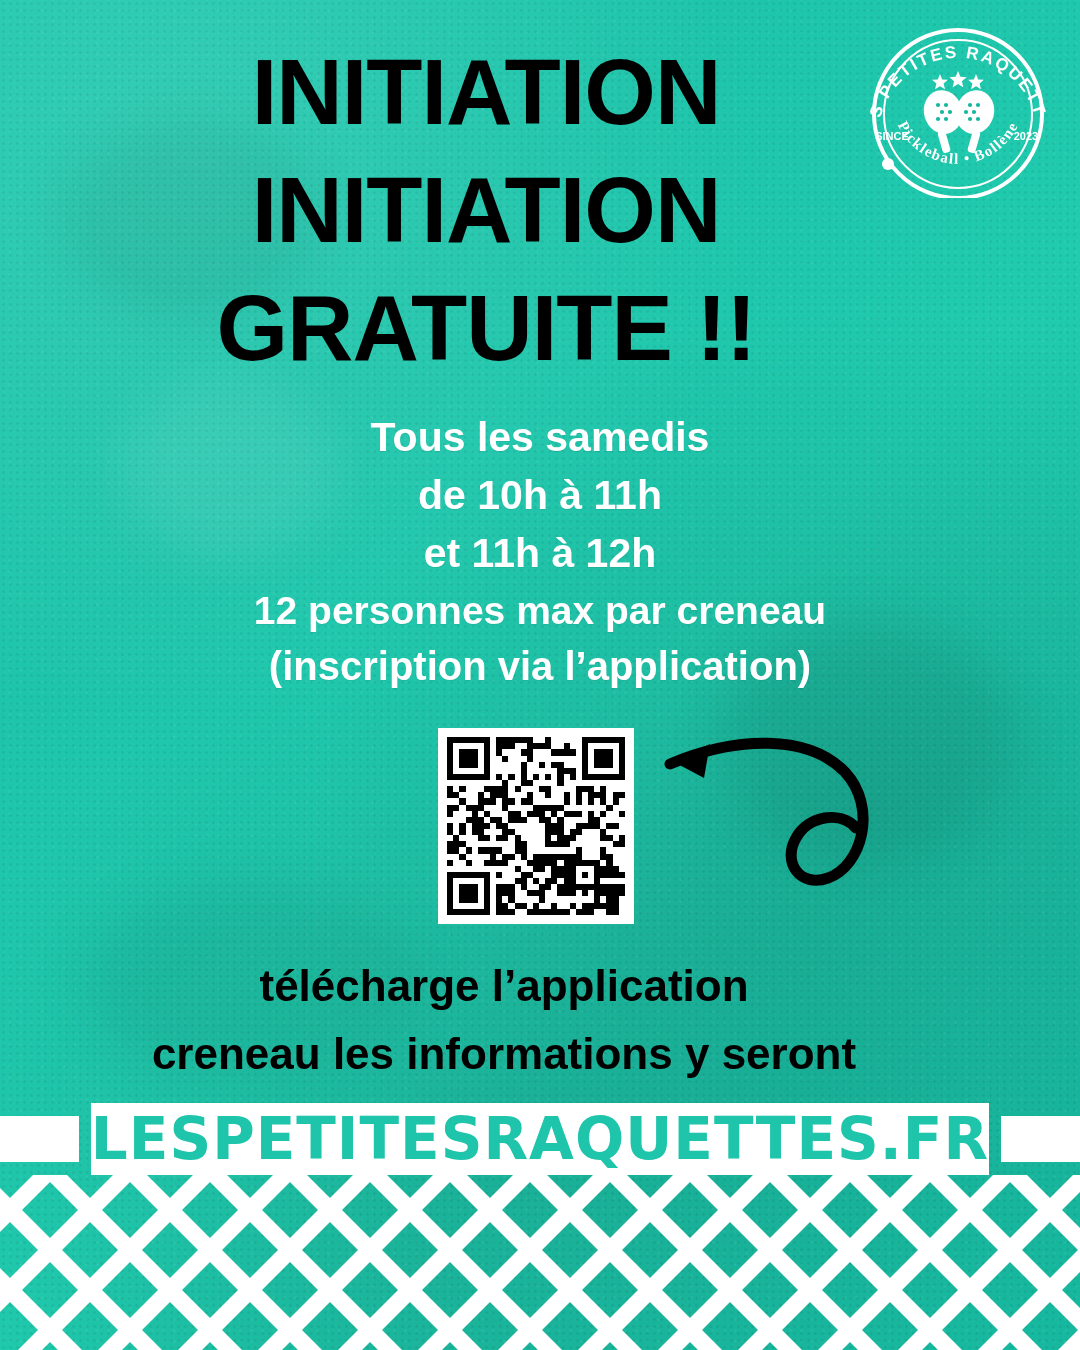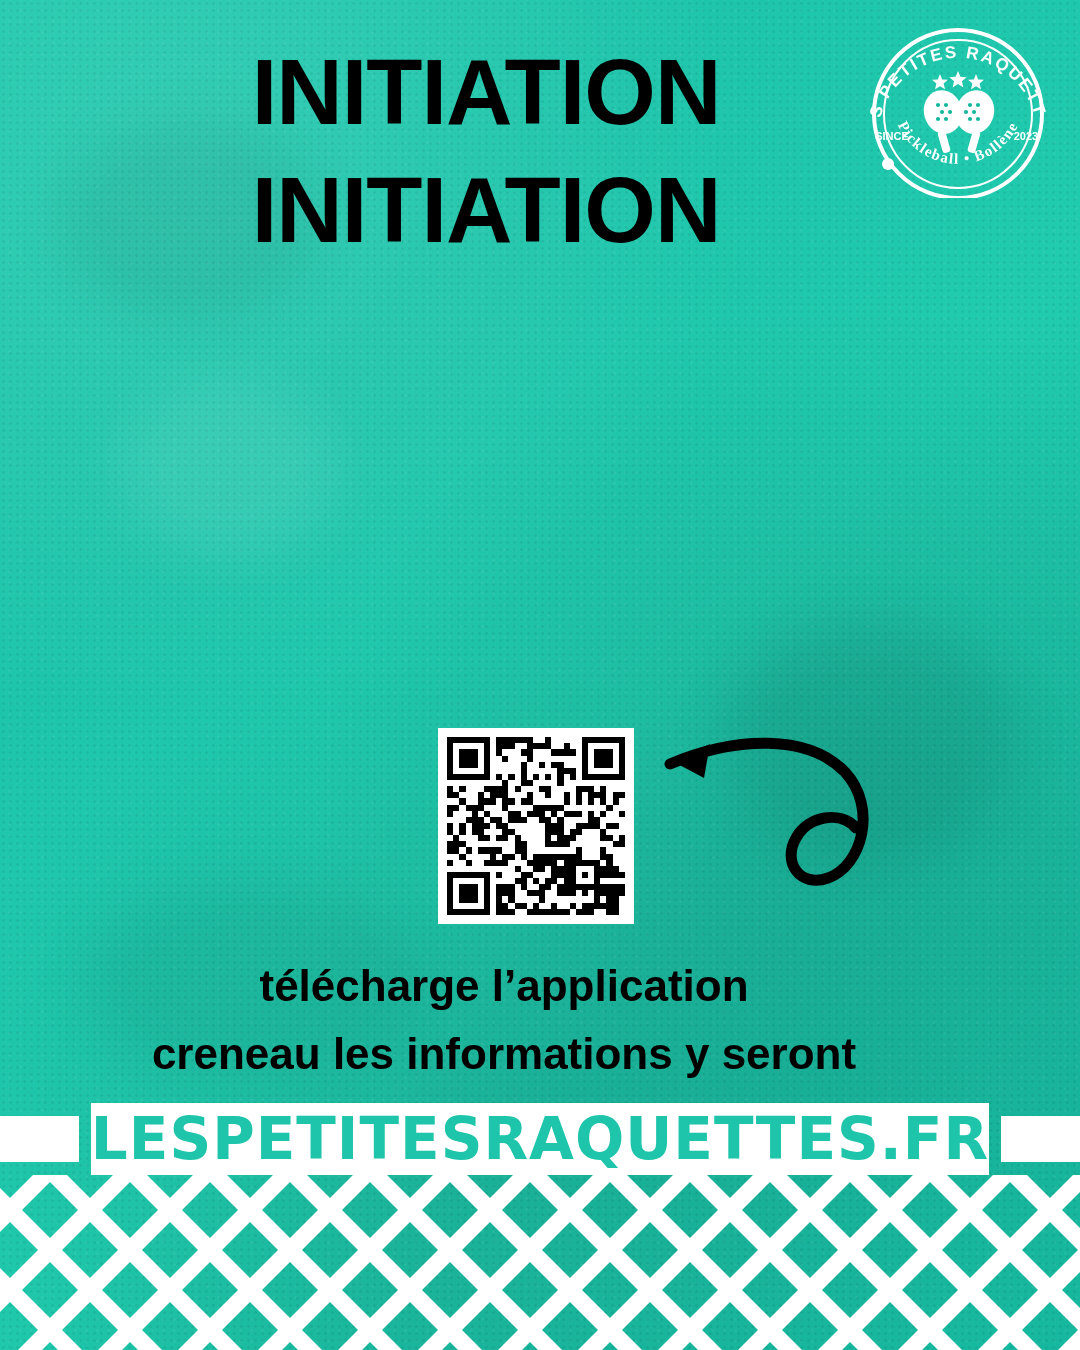--- a/index.html
+++ b/index.html
@@ -228,22 +228,30 @@
       <text x="34" y="122" font-family="'Liberation Sans', sans-serif" font-size="11" font-weight="bold" fill="#ffffff" text-anchor="middle">SINCE</text>
       <text x="168" y="122" font-family="'Liberation Sans', sans-serif" font-size="11" font-weight="bold" fill="#ffffff" text-anchor="middle">2023</text>
 
       <circle cx="30" cy="146" r="6" fill="#ffffff"></circle>
     </svg>
   </div>
 
   <div class="headline">
     <div>INITIATION</div>
     <div>INITIATION</div>
+    <div>GRATUITE !!</div>
   </div>
 
+  <div class="details">
+    <div class="l1">Tous les samedis</div>
+    <div class="l2">de 10h à 11h</div>
+    <div class="l3">et 11h à 12h</div>
+    <div class="l4">12 personnes max par creneau</div>
+    <div class="l5">(inscription via l’application)</div>
+  </div>
 
   <div class="qr-wrap">
     <svg class="qr-canvas" id="qr-svg" viewBox="-1.5 -1.5 32 32" shape-rendering="crispEdges" aria-hidden="true">
         <rect width="29" height="29" fill="#ffffff"></rect>
         <rect x="0" y="0" width="1" height="1" fill="#000000"></rect>
         <rect x="1" y="0" width="1" height="1" fill="#000000"></rect>
         <rect x="2" y="0" width="1" height="1" fill="#000000"></rect>
         <rect x="3" y="0" width="1" height="1" fill="#000000"></rect>
         <rect x="4" y="0" width="1" height="1" fill="#000000"></rect>
         <rect x="5" y="0" width="1" height="1" fill="#000000"></rect>

